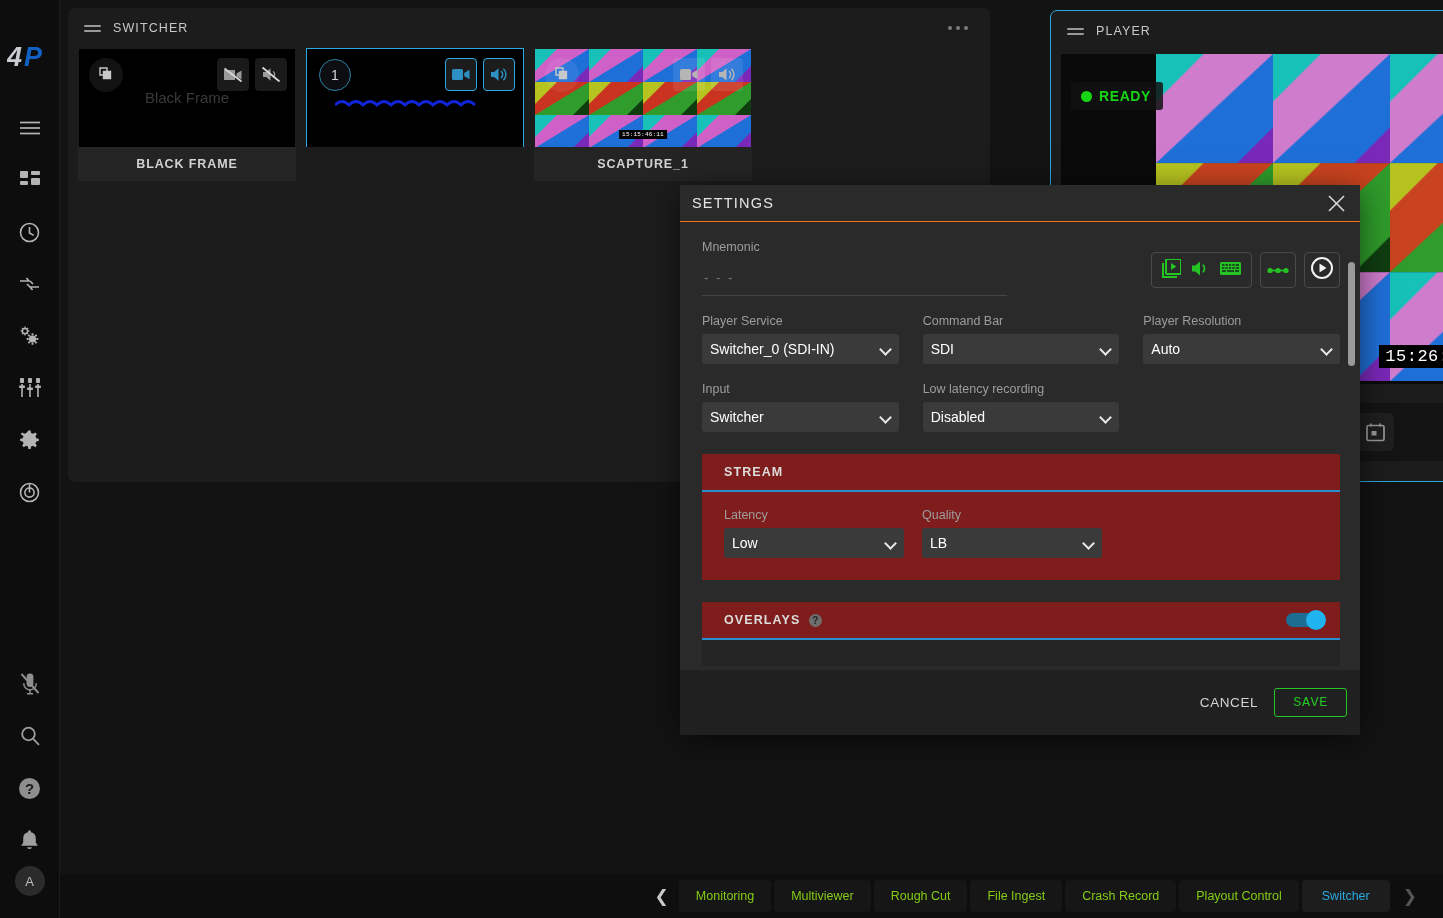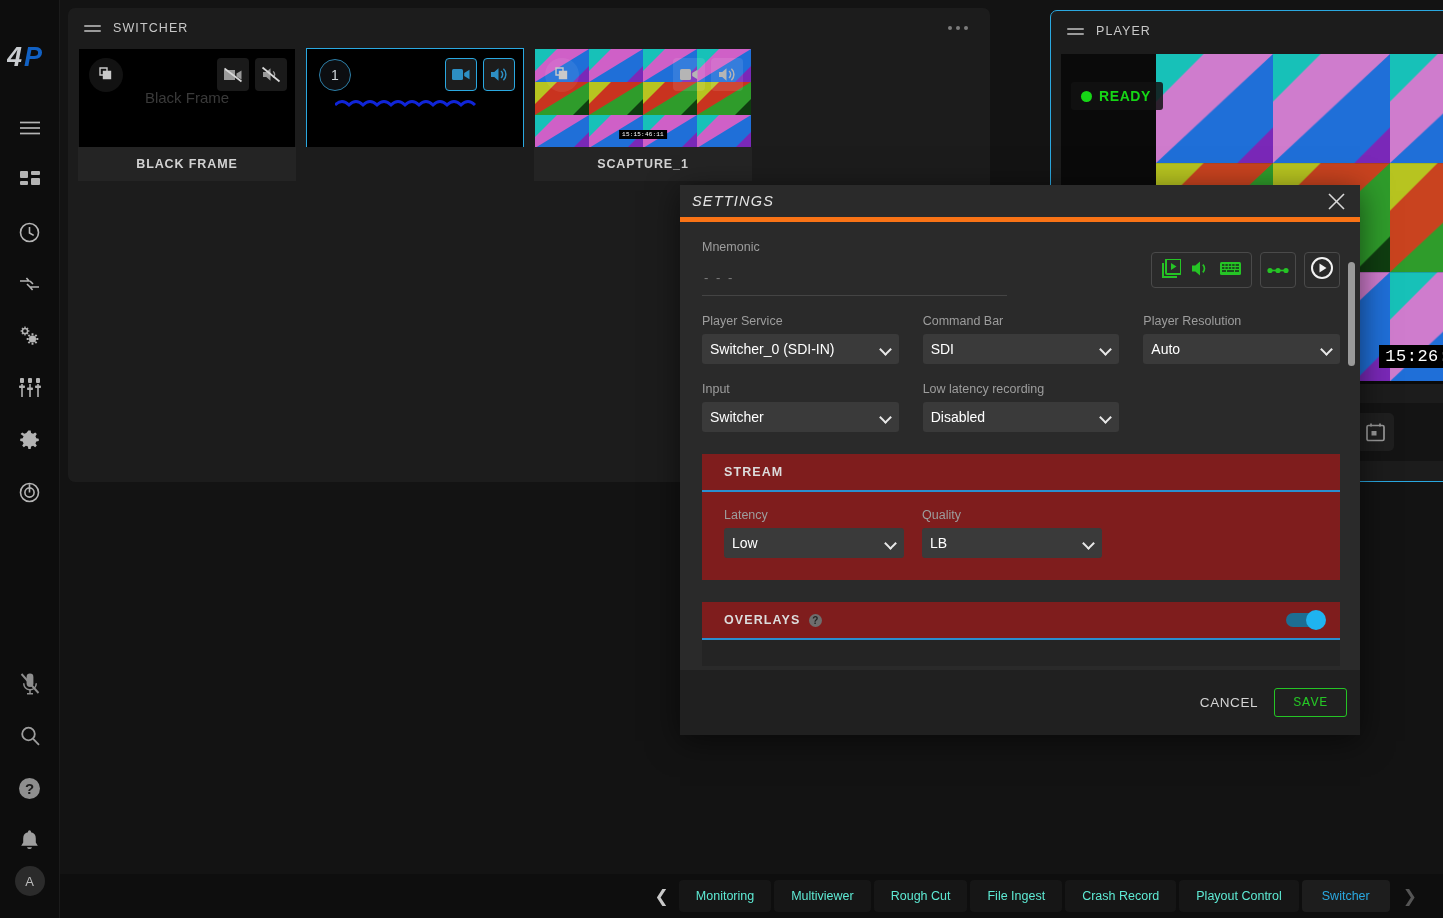--- a/index.html
+++ b/index.html
@@ -128,21 +128,21 @@
   }
 
   
   .dialog {
     position: absolute; left: 620px; top: 185px; width: 680px; height: 550px;
     background: #2a2a2a; box-shadow: 0 6px 30px rgba(0,0,0,.55);
     display: flex; flex-direction: column;
   }
   .dlg-head {
     height: 37px; display: flex; align-items: center; padding: 0 14px 0 12px;
-    border-bottom: 5px solid #f97316; flex: 0 0 auto; font-style: italic;
+    border-bottom: 1px solid #f97316; flex: 0 0 auto;
   }
   .dlg-title { font-size: 14.5px; letter-spacing: 1.2px; color: #e4e4e4; }
   .dlg-close { margin-left: auto; cursor: pointer; line-height: 0; }
   .dlg-body { position: relative; flex: 1 1 auto; overflow: hidden; padding: 0 20px 0 22px; }
   .scrollbar { position: absolute; right: 5px; top: 6px; width: 7px; bottom: 6px; }
   .scroll-thumb { position: absolute; top: 34px; left: 0; width: 7px; height: 104px; background: #9a9a9a; border-radius: 4px; }
 
   .field-label { color: #9d9d9d; font-size: 12.5px; margin-bottom: 6px; }
   .mnemonic-row { display: flex; align-items: flex-start; padding-top: 18px; }
   .mnemonic-wrap { width: 305px; }
@@ -208,21 +208,21 @@
     position: absolute; left: 60px; right: 0; bottom: 0; height: 44px;
     background: #0e0e0e; display: flex; align-items: center; justify-content: flex-end;
     padding-right: 16px;
   }
   .tab-arrow { color: #c9c9c9; font-size: 17px; padding: 0 10px; cursor: pointer; line-height: 1; }
   .tab-arrow.dim { color: #555; }
   .tab {
     height: 32px; min-width: 88px; padding: 0 17px; margin-right: 3px;
     background: #161616; border-radius: 4px;
     display: flex; align-items: center; justify-content: center;
-    color: #5eead4; font-size: 12.5px; cursor: pointer;
+    color: #84cc16; font-size: 12.5px; cursor: pointer;
   }
   .tab.active { background: #1d1d1d; color: #2aa8e0; }
 </style>
 </head>
 <body>
 
 <div id="app">
 
   <div class="rail">
     <div class="logo">

